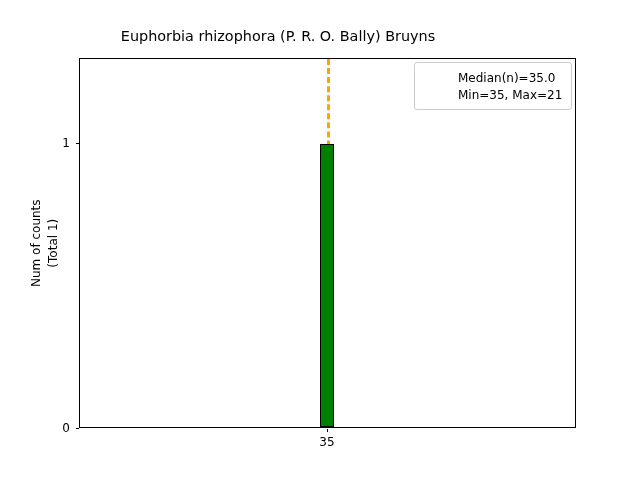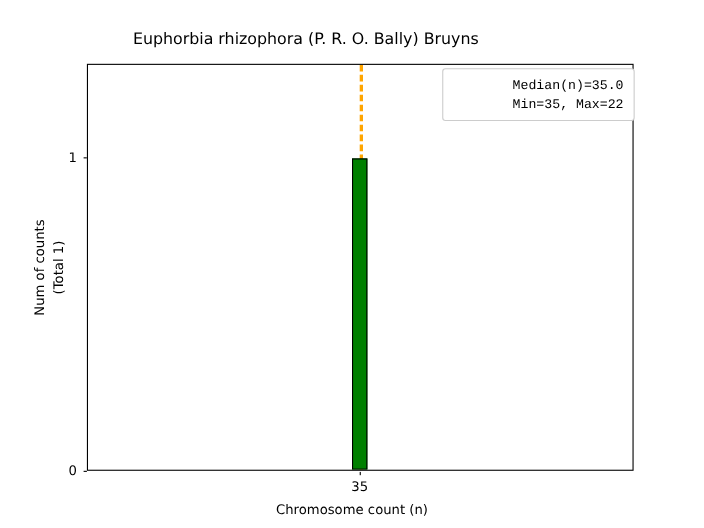--- a/index.html
+++ b/index.html
@@ -121,28 +121,27 @@
     color: #000000;
     text-align: center;
     line-height: 1.45;
   }
   #ylabel-line1 { display: block; }
   #ylabel-line2 { display: block; }
 
   
   #legend {
     position: absolute;
-    left: 402px;
+    left: 414px;
     top: 62px;
     box-sizing: border-box;
     border: 1px solid #cccccc;
     border-radius: 3px;
     background: #ffffff;
-    padding: 6px 9px 6px 20px;
-    font-family: Liberation Mono, monospace;
+    padding: 6px 9px 6px 0;
   }
   .legend-row {
     display: flex;
     align-items: center;
     height: 17px;
   }
   .legend-key {
     width: 34px;
     height: 14px;
     margin-right: 9px;
@@ -198,19 +197,18 @@
 
   <div id="legend">
     <div class="legend-row">
       <span class="legend-key">
         <span class="dash"></span>
       </span>
       <span class="legend-text">Median(n)=35.0</span>
     </div>
     <div class="legend-row">
       <span class="legend-key"></span>
-      <span class="legend-text">Min=35, Max=22</span>
+      <span class="legend-text">Min=35, Max=21</span>
     </div>
   </div>
 
-  <div id="xlabel">Chromosome count (n)</div>
 
 </div>
 
 </body></html>

